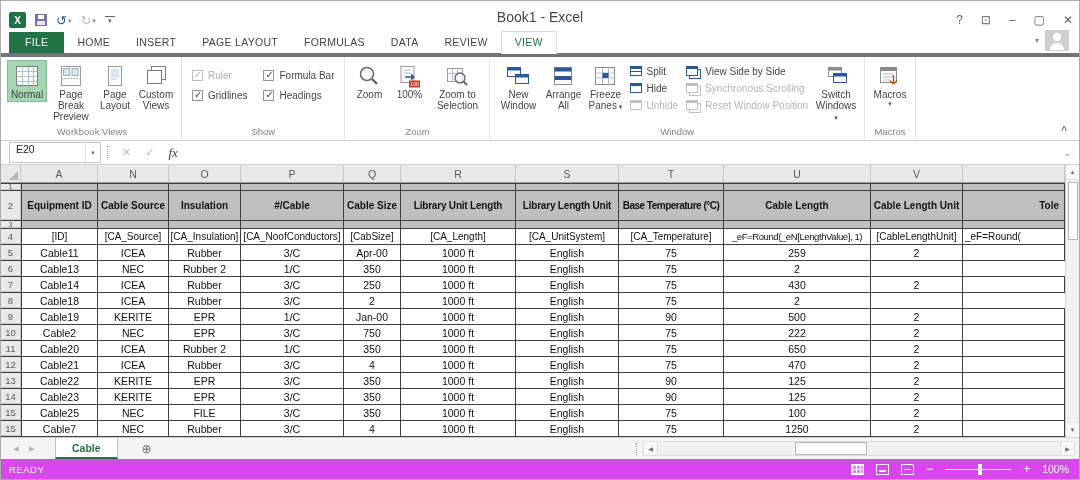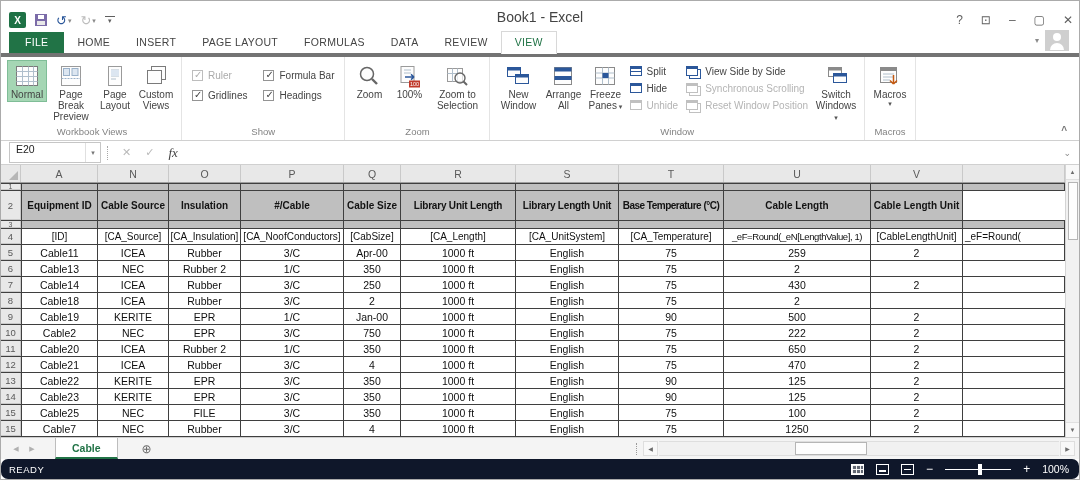--- a/index.html
+++ b/index.html
@@ -131,21 +131,21 @@
   .stab { background:#fff; color:#217346; font-weight:bold; font-size:10.5px; display:flex; align-items:center; padding:0 16px; margin-left:16px; border-left:1px solid #bdbdbd; border-right:1px solid #bdbdbd; border-bottom:2px solid #217346; }
   .addsheet { display:flex; align-items:center; justify-content:center; font-size:12px; color:#6a6a6a; padding:0 10px; margin-left:14px; }
   .sb-fill { flex:1; }
   .dots3 { width:5px; align-self:center; height:12px; border-left:1px dotted #9a9a9a; margin-right:2px; }
   .hbtn { width:15px; display:flex; align-items:center; justify-content:center; font-size:6px; color:#6d6d6d; background:#f8f8f8; border:1px solid #dedede; align-self:center; height:15px; }
   .htrack { width:400px; height:15px; align-self:center; background:#f1f1f1; border-top:1px solid #dedede; border-bottom:1px solid #dedede; position:relative; margin:0 1px; }
   .hthumb { position:absolute; left:34%; width:18%; top:0; bottom:0; background:#fdfdfd; border:1px solid #b5b5b5; }
   .sheetbar .hzone { display:flex; align-items:center; margin-right:4px; }
 
   
-  .statusbar { height:20px; flex:none; background:#0f172a; color:#fff; display:flex; align-items:center; padding:0 10px 0 8px;border-radius:7px; }
+  .statusbar { height:20px; flex:none; background:#d946ef; color:#fff; display:flex; align-items:center; padding:0 10px 0 8px; }
   .ready { font-size:9.5px; letter-spacing:.5px; }
   .sb-right { margin-left:auto; display:flex; align-items:center; gap:12px; }
   .vbtn { width:13px; height:11px; border:1px solid #fff; display:inline-block; position:relative; }
   .vbtn.act { background:rgba(255,255,255,.35); }
   .vbtn.grid { background-image:linear-gradient(rgba(255,255,255,.9) 1px, transparent 1px), linear-gradient(90deg, rgba(255,255,255,.9) 1px, transparent 1px); background-size:4px 4px; }
   .vbtn.pl::after { content:""; position:absolute; left:2px; right:2px; bottom:2px; height:2px; background:#fff; }
   .vbtn.pb::after { content:""; position:absolute; left:2px; right:2px; top:4px; height:1px; background:#fff; }
   .zo, .zi { font-size:12px; line-height:12px; }
   .ztrack { width:66px; height:1px; background:#fff; position:relative; display:inline-block; }
   .zthumb { position:absolute; left:50%; top:-5px; width:4px; height:11px; background:#fff; }
@@ -476,20 +476,21 @@
   <div class="tc">Library Unit Length</div>
 
   <div class="tc">Library Length Unit</div>
 
   <div class="tc">Base Temperature (°C)</div>
 
   <div class="tc">Cable Length</div>
 
   <div class="tc">Cable Length Unit</div>
 
+  <div class="tc">Tole</div>
 </div>
 
       <div class="srow spacer">
         <div class="rn">3</div>
         <div class="tc"></div>
           <div class="tc"></div>
           <div class="tc"></div>
           <div class="tc"></div>
           <div class="tc"></div>
           <div class="tc"></div>

